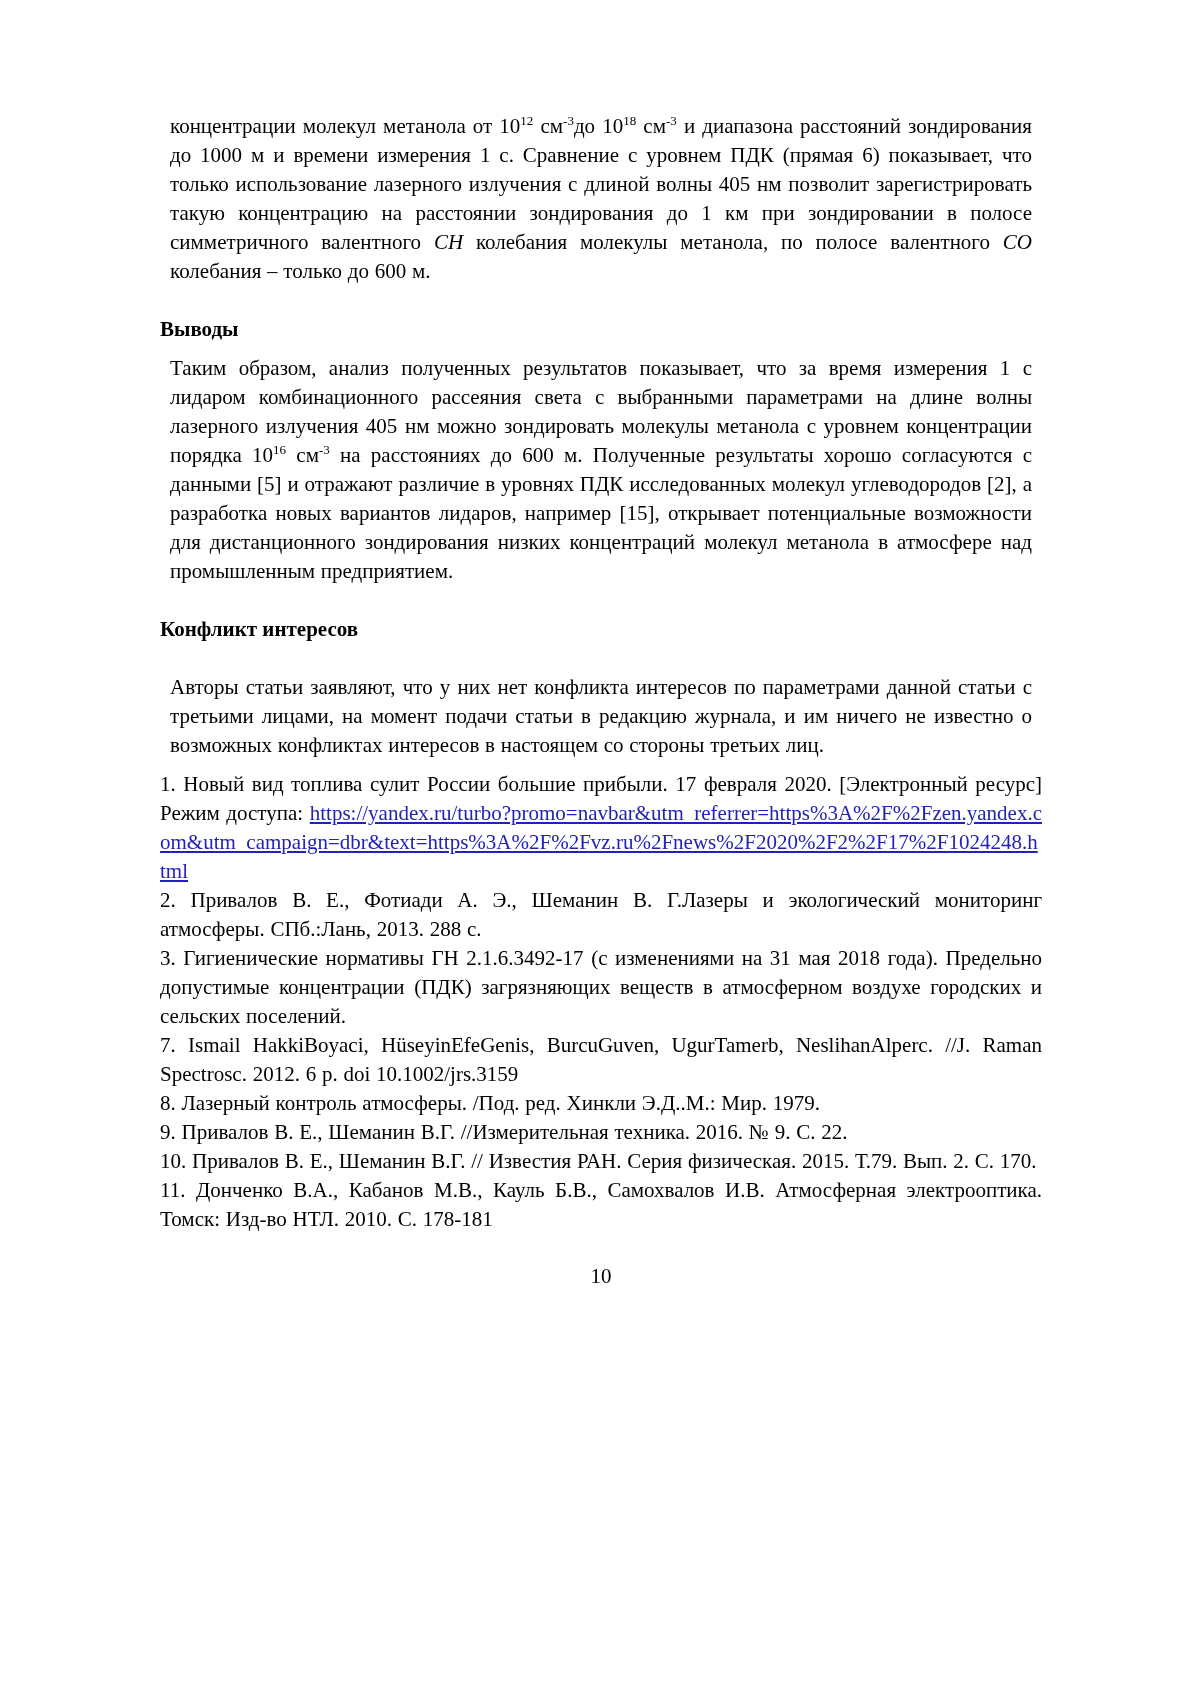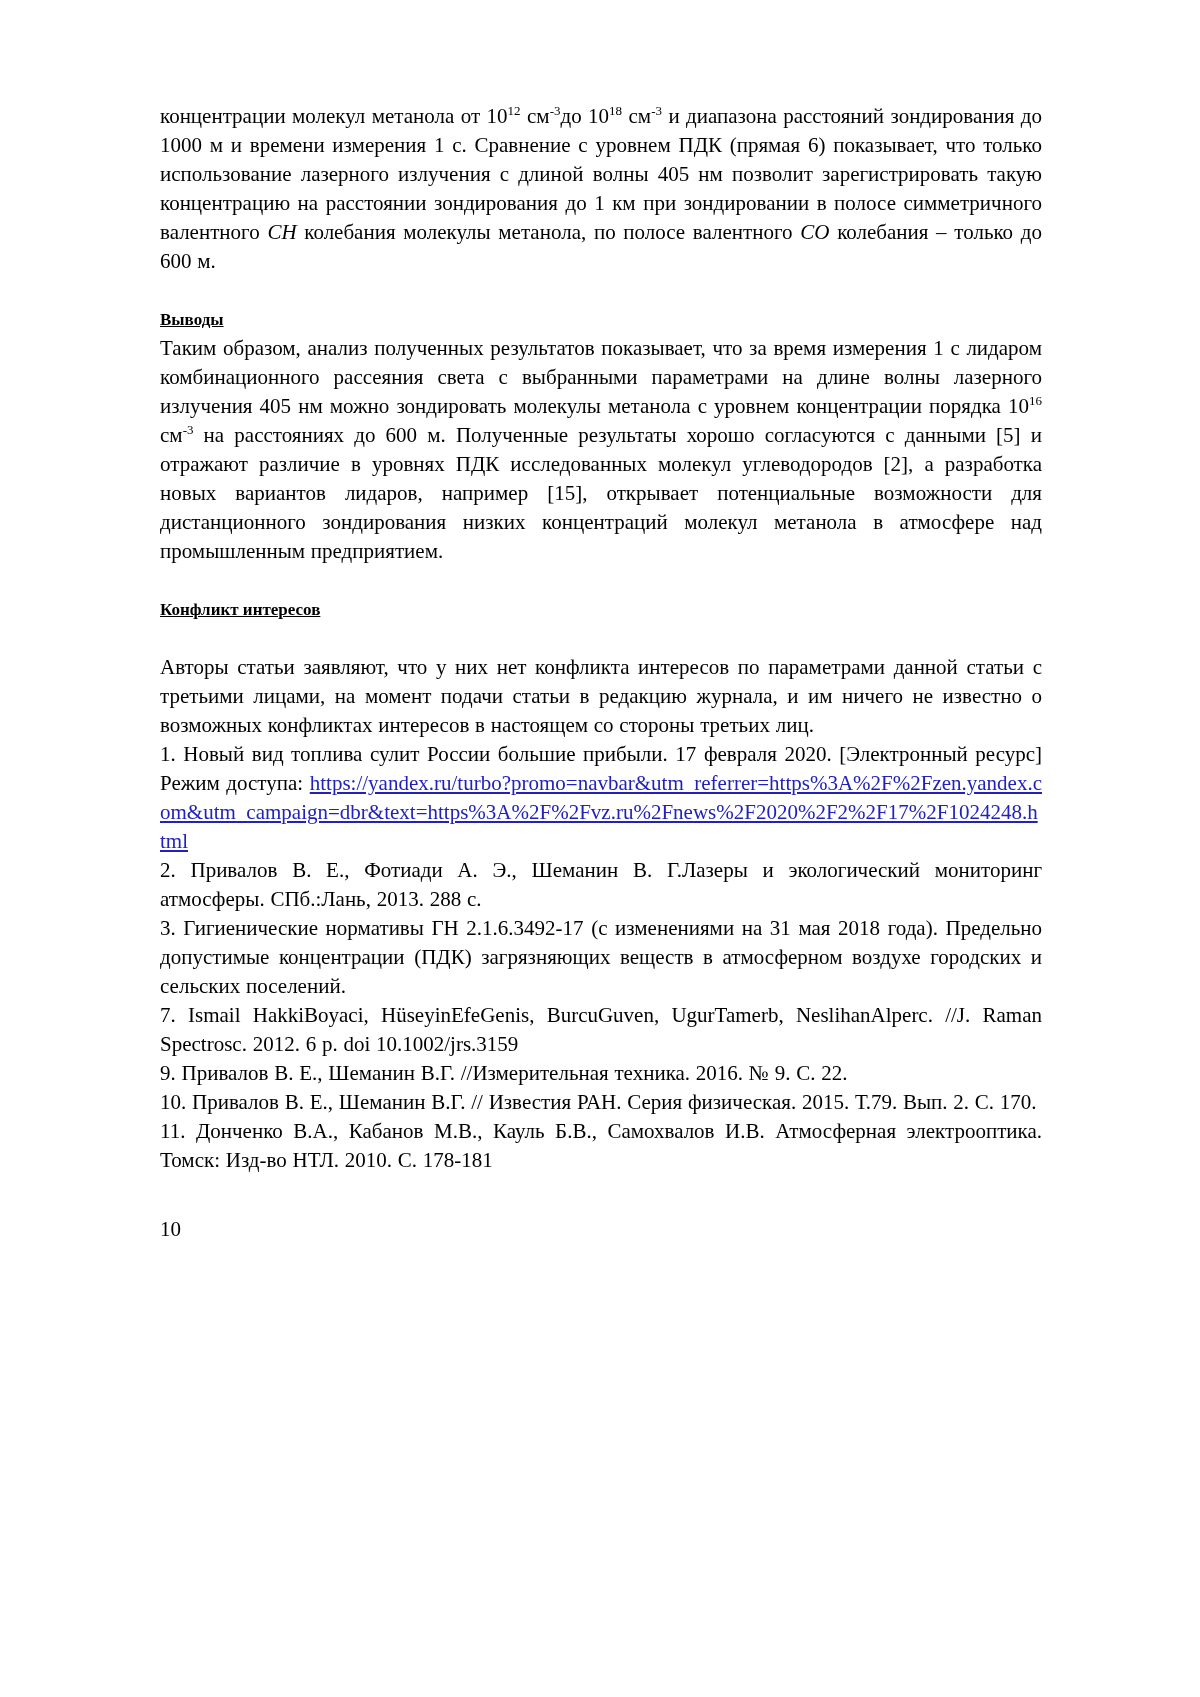--- a/index.html
+++ b/index.html
@@ -15,50 +15,50 @@
     color: #000000;
   }
   .page {
     width: 1200px;
     height: 1697px;
     padding: 102px 158px 0 160px;
     overflow: hidden;
     background: #ffffff;
   }
   p.para {
-    margin: 0;
+    margin: 10px;
     text-align: justify;
     font-size: 21px;
     line-height: 29px;
     word-spacing: 0.5px;
   }
   h3.doc-heading {
-    font-size: 17px;
+    font-size: 21px;
     line-height: 29px;
     font-weight: bold;
     margin: 29px 0 0 0;
-    text-decoration: underline;
   }
   h3.doc-heading.gap-after { margin-bottom: 29px; }
   h3.doc-heading.refs-heading { margin-top: 36px; margin-bottom: 16px; }
   sup {
     font-size: 0.62em;
     line-height: 0;
     vertical-align: super;
   }
   .italic { font-style: italic; }
   a.link {
     color: var(--link-color, #2222bb);
     text-decoration: underline;
     word-break: break-all;
     cursor: pointer;
   }
   .references p.para { margin: 0; }
   .page-number {
-    margin-top: 40px;
+    margin-top: 28px;
+    text-align: center;
     font-size: 21px;
     line-height: 29px;
   }
 </style>
 </head>
 <body>
 
 <div class="page">
 
   <p class="para"><span>концентрации молекул метанола от 10</span><sup>12</sup><span> см</span><sup>-3</sup><span>до 10</span><sup>18</sup><span> см</span><sup>-3</sup><span> и диапазона расстояний зондирования до 1000 м и времени измерения 1 с. Сравнение с уровнем ПДК (прямая 6) показывает, что только использование лазерного излучения с длиной волны 405 нм позволит зарегистрировать такую концентрацию на расстоянии зондирования до 1 км при зондировании в полосе симметричного валентного </span><span class="italic">CH</span><span> колебания молекулы метанола, по полосе валентного </span><span class="italic">CO</span><span> колебания – только до 600 м.</span></p>
@@ -71,20 +71,21 @@
 
   <p class="para">Авторы статьи заявляют, что у них нет конфликта интересов по параметрами данной статьи с третьими лицами, на момент подачи статьи в редакцию журнала, и им ничего не известно о возможных конфликтах интересов в настоящем со стороны третьих лиц.</p>
 
 
   <div class="references">
 
   <p class="para"><span>1. Новый вид топлива сулит России большие прибыли. 17 февраля 2020. [Электронный ресурс] Режим доступа: </span><a class="link" href="#">https://yandex.ru/turbo?promo=navbar&amp;utm_referrer=https%3A%2F%2Fzen.yandex.com&amp;utm_campaign=dbr&amp;text=https%3A%2F%2Fvz.ru%2Fnews%2F2020%2F2%2F17%2F1024248.html</a></p>
       <p class="para"><span>2. Привалов В. Е., Фотиади А. Э., Шеманин В. Г.Лазеры и экологический мониторинг атмосферы. СПб.:Лань, 2013. 288 с.</span></p>
       <p class="para"><span>3. Гигиенические нормативы ГН 2.1.6.3492-17 (с изменениями на 31 мая 2018 года). Предельно допустимые концентрации (ПДК) загрязняющих веществ в атмосферном воздухе городских и сельских поселений.</span></p>
       <p class="para"><span>7. Ismail HakkiBoyaci, HüseyinEfeGenis, BurcuGuven, UgurTamerb, NeslihanAlperc. //J. Raman Spectrosc. 2012. 6 p. doi 10.1002/jrs.3159</span></p>
+      <p class="para"><span>8. Лазерный контроль атмосферы. /Под. ред. Хинкли Э.Д..М.: Мир. 1979.</span></p>
       <p class="para"><span>9. Привалов В. Е., Шеманин В.Г. //Измерительная техника. 2016. № 9. С. 22.</span></p>
       <p class="para"><span>10. Привалов В. Е., Шеманин В.Г. // Известия РАН. Серия физическая. 2015. Т.79. Вып. 2. С. 170.</span></p>
       <p class="para"><span>11. Донченко В.А., Кабанов М.В., Кауль Б.В., Самохвалов И.В. Атмосферная электрооптика. Томск: Изд-во НТЛ. 2010. С. 178-181</span></p>
     </div>
 
   <div class="page-number">10</div>
 
 </div>
 
 </body></html>

